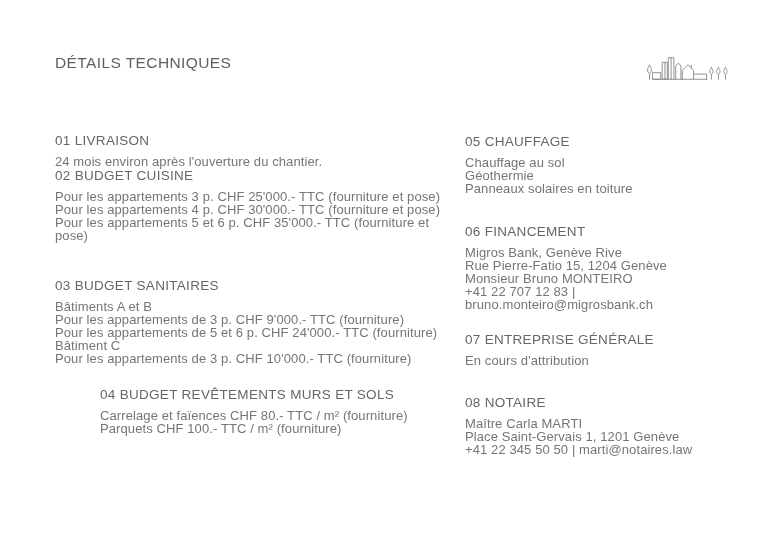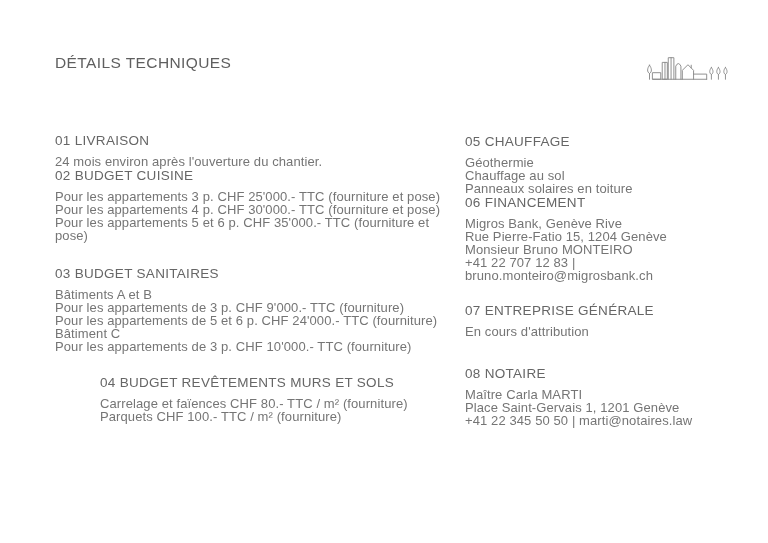--- a/index.html
+++ b/index.html
@@ -24,23 +24,23 @@
   .section h2{
     margin:0 0 7px 0;font-size:13.5px;font-weight:400;
     color:#666666;letter-spacing:.3px;line-height:15px;
   }
   .section .line{
     font-size:13px;color:#757575;line-height:13px;letter-spacing:.1px;
   }
 
   
   .mt-s02{}
-  .mt-s03{margin-top:24px;}
+  .mt-s03{margin-top:36px;}
   .mt-s04{margin-top:22px;margin-left:45px;}
-  .mt-s06{}
+  .mt-s06{margin-top:29px;}
   .mt-s07{margin-top:21px;}
   .mt-s08{margin-top:28px;}
 </style>
 </head>
 <body>
 
 <div class="page">
 
   <div class="doc-title">DÉTAILS TECHNIQUES</div>
 
@@ -103,22 +103,22 @@
       <div class="line">Carrelage et faïences CHF 80.- TTC / m² (fourniture)</div>
       <div class="line">Parquets CHF 100.- TTC / m² (fourniture)</div>
     </div>
 
   </div>
 
   <div class="col col-right">
 
     <div class="section">
       <h2>05 CHAUFFAGE</h2>
+      <div class="line">Chauffage au sol</div>
       <div class="line">Géothermie</div>
-      <div class="line">Chauffage au sol</div>
       <div class="line">Panneaux solaires en toiture</div>
     </div>
 
     <div class="section mt-s06">
       <h2>06 FINANCEMENT</h2>
       <div class="line">Migros Bank, Genève Rive</div>
       <div class="line">Rue Pierre-Fatio 15, 1204 Genève</div>
       <div class="line">Monsieur Bruno MONTEIRO</div>
       <div class="line">+41 22 707 12 83 | bruno.monteiro@migrosbank.ch</div>
     </div>

